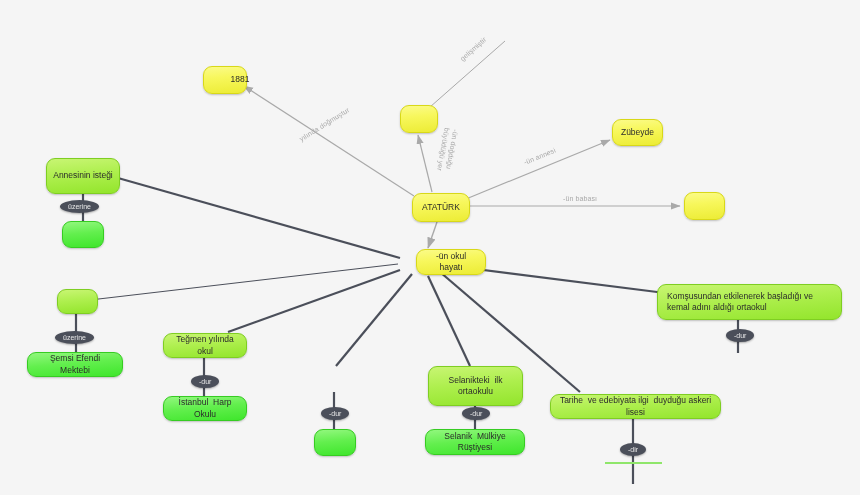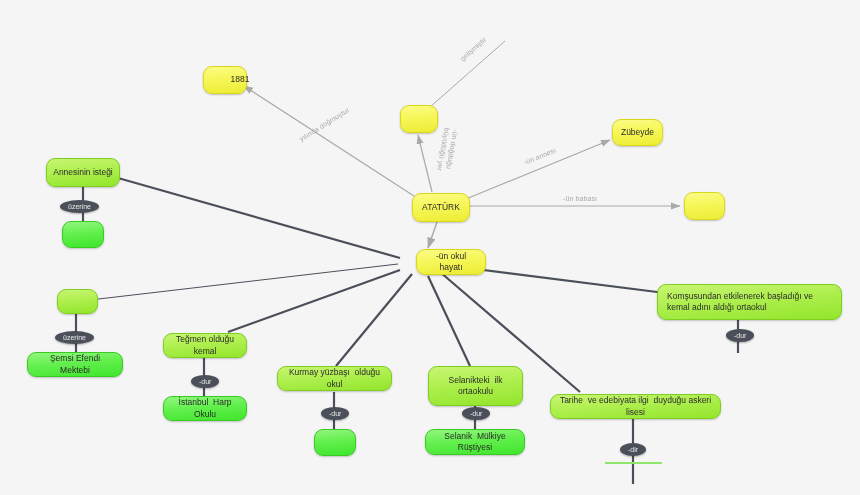--- a/index.html
+++ b/index.html
@@ -150,47 +150,44 @@
   </div>
 
   <div class="node yellow" style="left:412px; top:193px; width:58px; height:29px;">
     <span class="node-label">ATATÜRK</span>
   </div>
 
   <div class="node yellow" style="left:396px; top:249px; width:70px; height:26px;margin-left:20px;">
     <span class="node-label">-ün okul  hayatı</span>
   </div>
 
-  <div class="node ltgreen" style="left:46px; top:158px; width:74px; height:29px;">
+  <div class="node ltgreen" style="left:46px; top:158px; width:74px; height:36px;">
     <span class="node-label">Annesinin isteği</span>
   </div>
   <div class="pill" style="left:60px; top:200px;">üzerine</div>
   <div class="node green" style="left:62px; top:221px; width:42px; height:27px;">
     <span class="node-label"></span>
   </div>
 
   <div class="node ltgreen" style="left:57px; top:289px; width:41px; height:25px;">
     <span class="node-label"></span>
   </div>
   <div class="pill" style="left:55px; top:331px;">üzerine</div>
   <div class="node green" style="left:27px; top:352px; width:96px; height:25px;">
     <span class="node-label">Şemsi Efendi Mektebi</span>
   </div>
 
   <div class="node ltgreen" style="left:163px; top:333px; width:84px; height:25px;">
-    <span class="node-label">Teğmen olduğu kemal</span>
+    <span class="node-label">Teğmen yılında okul</span>
   </div>
   <div class="pill" style="left:191px; top:375px;">-dur</div>
   <div class="node green" style="left:163px; top:396px; width:84px; height:25px;">
     <span class="node-label">İstanbul  Harp  Okulu</span>
   </div>
 
-  <div class="node ltgreen" style="left:277px; top:366px; width:115px; height:25px;">
-    <span class="node-label">Kurmay yüzbaşı  olduğu  okul</span>
-  </div>
   <div class="pill" style="left:321px; top:407px;">-dur</div>
   <div class="node green" style="left:314px; top:429px; width:42px; height:27px;">
     <span class="node-label"></span>
   </div>
 
   <div class="node ltgreen" style="left:428px; top:366px; width:95px; height:40px;">
     <span class="node-label">Selanikteki  ilk ortaokulu</span>
   </div>
   <div class="pill" style="left:462px; top:407px;">-dur</div>
   <div class="node green" style="left:425px; top:429px; width:100px; height:26px;">

